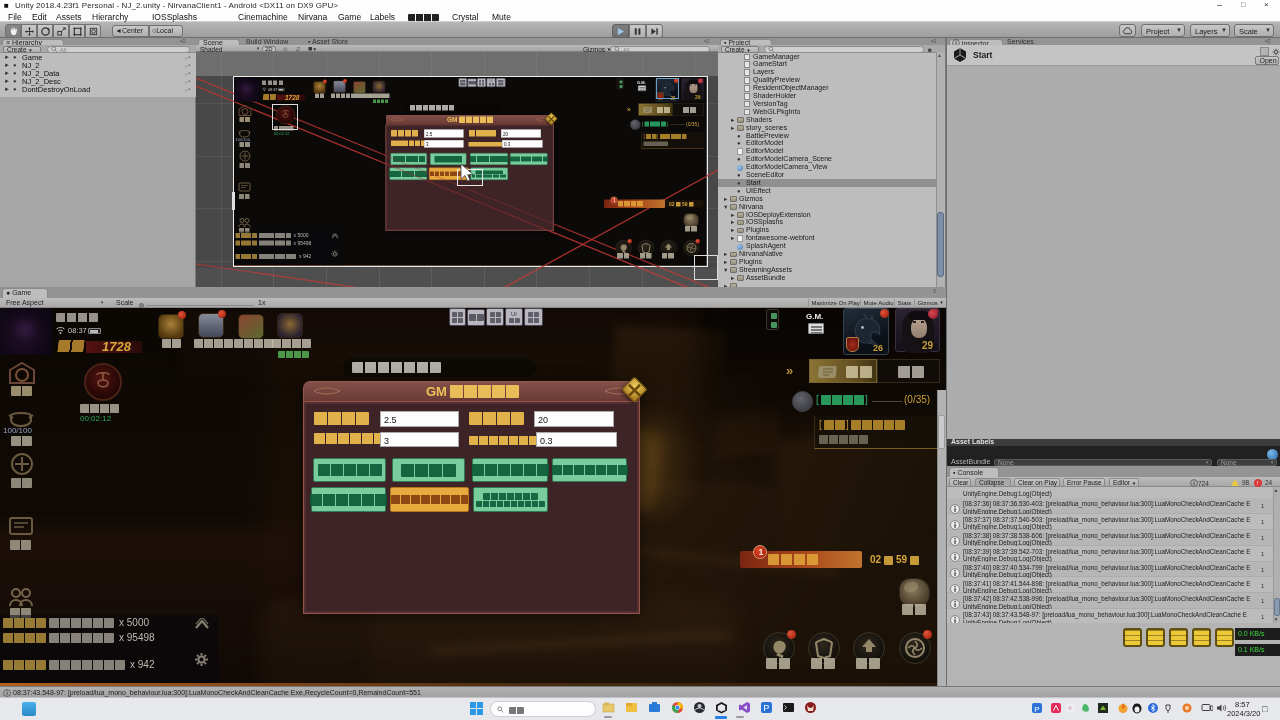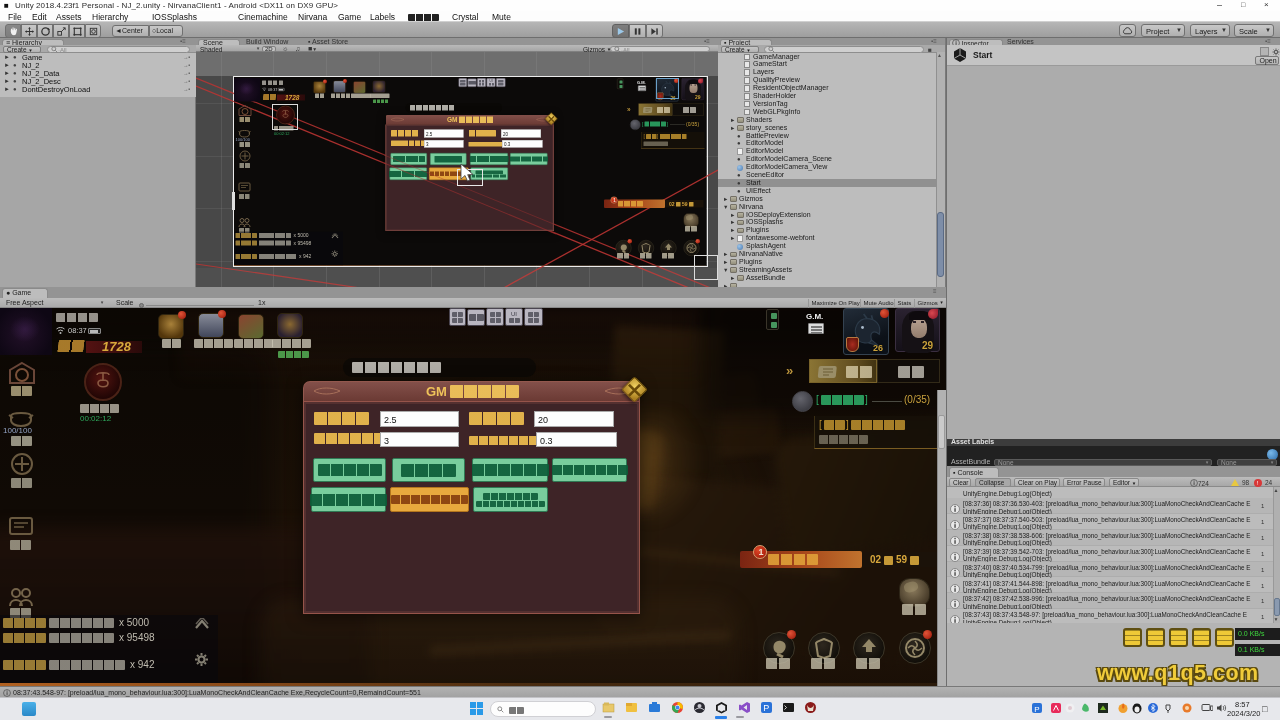--- a/index.html
+++ b/index.html
@@ -1022,21 +1022,20 @@
       <div style="position:absolute;left:326px;top:449px;width:8px;height:136px;background:#b0b0b0;border-left:1px solid #999;"></div>
       <div style="position:absolute;left:327px;top:560px;width:6px;height:18px;background:#8a9ab0;border:1px solid #67788e;border-radius:2px;"></div>
       <span style="position:absolute;left:326.5px;top:449px;font-size:5px;color:#444;">▲</span>
       <span style="position:absolute;left:326.5px;top:578px;font-size:5px;color:#444;">▼</span>
       <div style="position:absolute;left:0px;top:585px;width:334px;height:63px;background:#b4b4b4;"></div>
       <div style="position:absolute;left:176px;top:590px;width:19px;height:19px;background:#eec937 repeating-linear-gradient(180deg,rgba(90,74,16,0.55) 0 1.5px,transparent 1.5px 5px);border:2px solid #5f4f12;border-radius:3px;"></div>
       <div style="position:absolute;left:199px;top:590px;width:19px;height:19px;background:#eec937 repeating-linear-gradient(180deg,rgba(90,74,16,0.55) 0 1.5px,transparent 1.5px 5px);border:2px solid #5f4f12;border-radius:3px;"></div>
       <div style="position:absolute;left:222px;top:590px;width:19px;height:19px;background:#eec937 repeating-linear-gradient(180deg,rgba(90,74,16,0.55) 0 1.5px,transparent 1.5px 5px);border:2px solid #5f4f12;border-radius:3px;"></div>
       <div style="position:absolute;left:245px;top:590px;width:19px;height:19px;background:#eec937 repeating-linear-gradient(180deg,rgba(90,74,16,0.55) 0 1.5px,transparent 1.5px 5px);border:2px solid #5f4f12;border-radius:3px;"></div>
       <div style="position:absolute;left:268px;top:590px;width:19px;height:19px;background:#eec937 repeating-linear-gradient(180deg,rgba(90,74,16,0.55) 0 1.5px,transparent 1.5px 5px);border:2px solid #5f4f12;border-radius:3px;"></div>
-      <span style="position:absolute;left:150px;top:623px;font-size:21.5px;color:#f0cc3a;font-weight:bold;text-shadow:1.5px 1.5px 0 #5a4a10,-1.5px -1.5px 0 #5a4a10,1.5px -1.5px 0 #5a4a10,-1.5px 1.5px 0 #5a4a10,0 2px 0 #5a4a10;letter-spacing:0.5px">www.q1q5.com</span>
       <div style="position:absolute;left:288px;top:590px;width:46px;height:12px;background:#1c1c1c;">
         <span style="position:absolute;left:3px;top:2px;font-size:7px;color:#3ed83e;">0.0 KB/s</span>
       </div>
       <div style="position:absolute;left:288px;top:606px;width:46px;height:12px;background:#1c1c1c;">
         <span style="position:absolute;left:3px;top:2px;font-size:7px;color:#3ed83e;">0.1 KB/s</span>
       </div>
     </div>
     <div style="position:absolute;left:0px;top:686px;width:1280px;height:11px;background:linear-gradient(#b2b2b2,#a2a2a2);border-top:1px solid #787878;">
       <span style="position:absolute;left:3px;top:1.5px;font-size:7px;color:#444;"><svg width="8" height="8" viewBox="0 0 10 10" style="position:relative;display:inline-block;vertical-align:-1px">
           <circle cx="5" cy="5" r="4.3" fill="none" stroke="#555" stroke-width="1"></circle>

